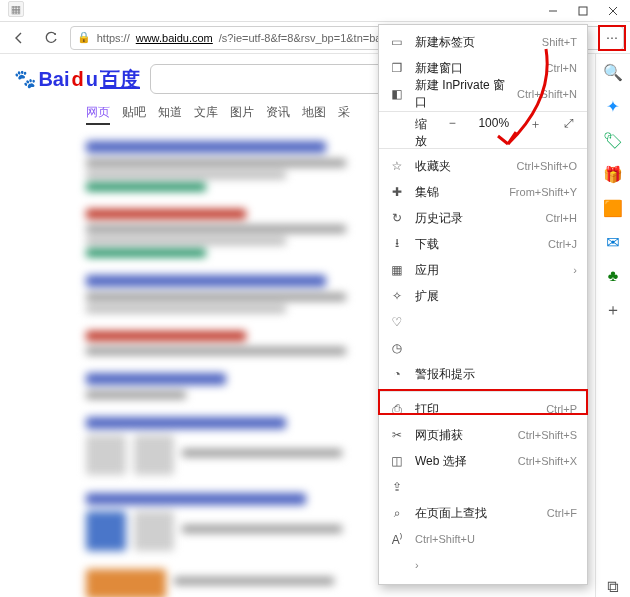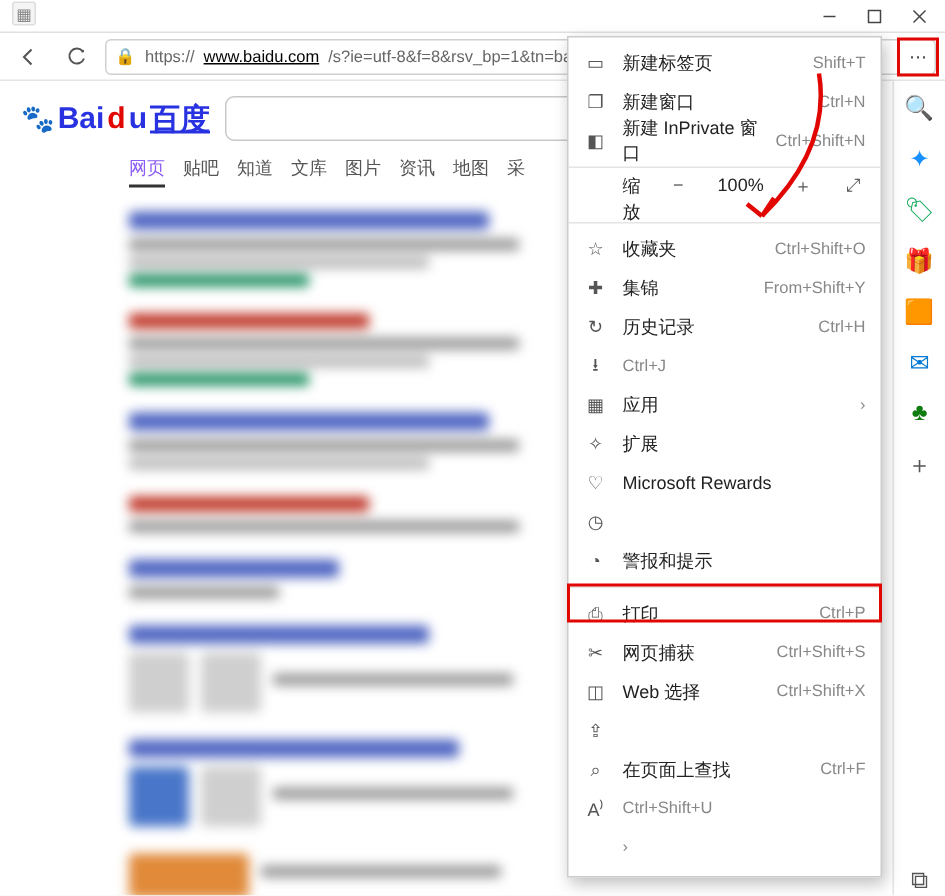--- a/index.html
+++ b/index.html
@@ -405,34 +405,34 @@
     <span class="mi-label">集锦</span>
     <span class="mi-sc">From+Shift+Y</span>
   </div>
   <div class="menu-item">
     <span class="mi-icon">↻</span>
     <span class="mi-label">历史记录</span>
     <span class="mi-sc">Ctrl+H</span>
   </div>
   <div class="menu-item">
     <span class="mi-icon">⭳</span>
+    <span class="mi-label">下载</span>
     <span class="mi-sc">Ctrl+J</span>
   </div>
   <div class="menu-item">
     <span class="mi-icon">▦</span>
     <span class="mi-label">应用</span>
     <span class="mi-sc">›</span>
   </div>
   <div class="menu-item">
     <span class="mi-icon">✧</span>
     <span class="mi-label">扩展</span>
   </div>
   <div class="menu-item">
     <span class="mi-icon">♡</span>
-    <span class="mi-label">Microsoft Rewards</span>
   </div>
   <div class="menu-item">
     <span class="mi-icon">◷</span>
   </div>
   <div class="menu-item">
     <span class="mi-icon">◔</span>
     <span class="mi-label">警报和提示</span>
   </div>
   <div class="menu-sep"></div>
   <div class="menu-item">

